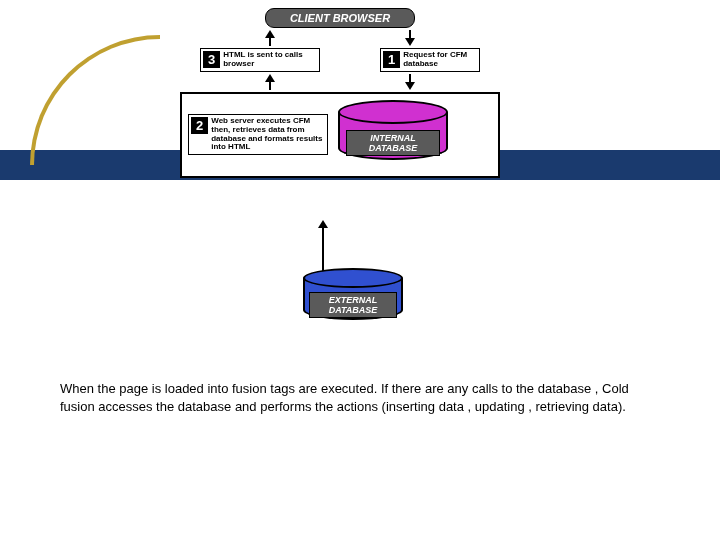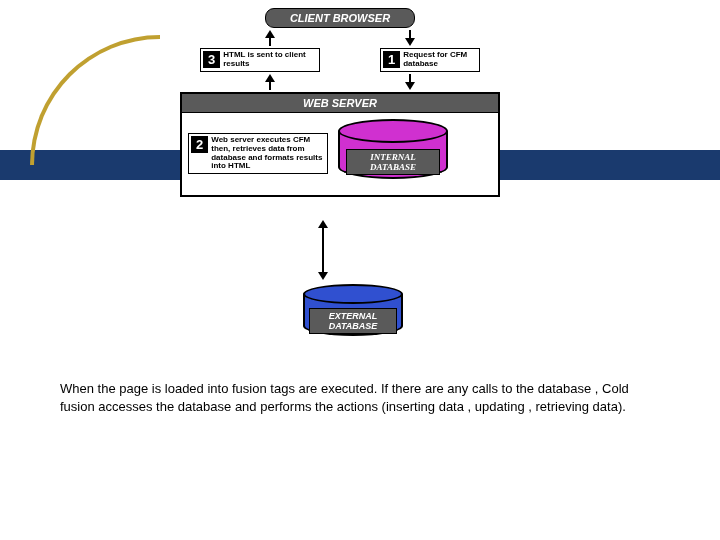--- a/index.html
+++ b/index.html
@@ -24,26 +24,26 @@
   .step-txt { font-size: 8px; font-weight: bold; line-height: 1.1; }
   .step3 { width: 120px; }
   .step1 { width: 100px; }
   .steps-row { display: flex; justify-content: space-between; margin: 0 20px 2px; }
   
   .ws-box { border: 2px solid #000; background: #fff; padding: 0; }
   .ws-hdr { background: #5a5a5a; color: #fff; font-weight: bold; font-size: 11px; text-align: center; padding: 3px; border-bottom: 1px solid #000; font-style: italic; }
   .ws-body { display: flex; padding: 6px; gap: 10px; align-items: center; }
   .step2 { width: 140px; border: 1px solid #000; }
   
-  .db { position: relative; width: 110px; height: 70px; font-family: Liberation Serif, serif; }
+  .db { position: relative; width: 110px; height: 70px; }
   .db-top { position: absolute; top: 0; left: 0; width: 110px; height: 24px; background: #d030d0; border: 2px solid #000; border-radius: 50%; z-index: 3; }
   .db-body { position: absolute; top: 12px; left: 0; width: 110px; height: 48px; background: #d030d0; border: 2px solid #000; border-top: none; border-radius: 0 0 55px 55px / 0 0 12px 12px; z-index: 1; }
   .db-label { position: absolute; top: 30px; left: 8px; width: 94px; background: #5a5a5a; color: #fff; font-size: 9px; font-weight: bold; text-align: center; padding: 2px; z-index: 4; font-style: italic; border: 1px solid #000; }
   
-  .ext-db-wrap { position: absolute; left: 270px; top: 284px; z-index: 2; padding-left: 33px; }
+  .ext-db-wrap { position: absolute; left: 270px; top: 268px; z-index: 2; padding-left: 33px; }
   .ext-db { width: 100px; height: 60px; position: relative; }
   .ext-top { position: absolute; top: 0; left: 0; width: 100px; height: 20px; background: #3050d0; border: 2px solid #000; border-radius: 50%; z-index: 3; }
   .ext-body { position: absolute; top: 10px; left: 0; width: 100px; height: 42px; background: #3050d0; border: 2px solid #000; border-top: none; border-radius: 0 0 50px 50px / 0 0 10px 10px; }
   .ext-label { position: absolute; top: 24px; left: 6px; width: 88px; background: #5a5a5a; color: #fff; font-size: 9px; font-weight: bold; text-align: center; padding: 2px; z-index: 4; font-style: italic; border: 1px solid #000; }
   
   .conn { position: absolute; left: 318px; top: 220px; z-index: 2; display: flex; flex-direction: column; align-items: center; }
   .conn .shaft { height: 44px; }
   
   .para { position: absolute; left: 60px; top: 380px; width: 600px; font-size: 13px; line-height: 1.35; z-index: 2; }
   .para p { margin-bottom: 2px; }
@@ -65,41 +65,40 @@
       </div>
     <div class="arrow-col">
         <div class="shaft"></div>
         <div class="head-down"></div>
       </div>
   </div>
 
   <div class="steps-row">
     <div class="step-box step3">
       <div class="step-num">3</div>
-      <div class="step-txt">HTML is sent to client results</div>
+      <div class="step-txt">HTML is sent to calls browser</div>
     </div>
     <div class="step-box step1">
       <div class="step-num">1</div>
       <div class="step-txt">Request for CFM database</div>
     </div>
   </div>
 
   <div class="row-arrows">
     <div class="arrow-col">
         <div class="head-up"></div>
         <div class="shaft"></div>
       </div>
     <div class="arrow-col">
         <div class="shaft"></div>
         <div class="head-down"></div>
       </div>
   </div>
 
   <div class="ws-box">
-    <div class="ws-hdr">WEB SERVER</div>
     <div class="ws-body">
       <div class="step-box step2">
         <div class="step-num">2</div>
         <div class="step-txt">Web server executes CFM then, retrieves data from database and formats results into HTML</div>
       </div>
       <div class="db">
         <div class="db-top"></div>
         <div class="db-body"></div>
         <div class="db-label">INTERNAL DATABASE</div>
       </div>

